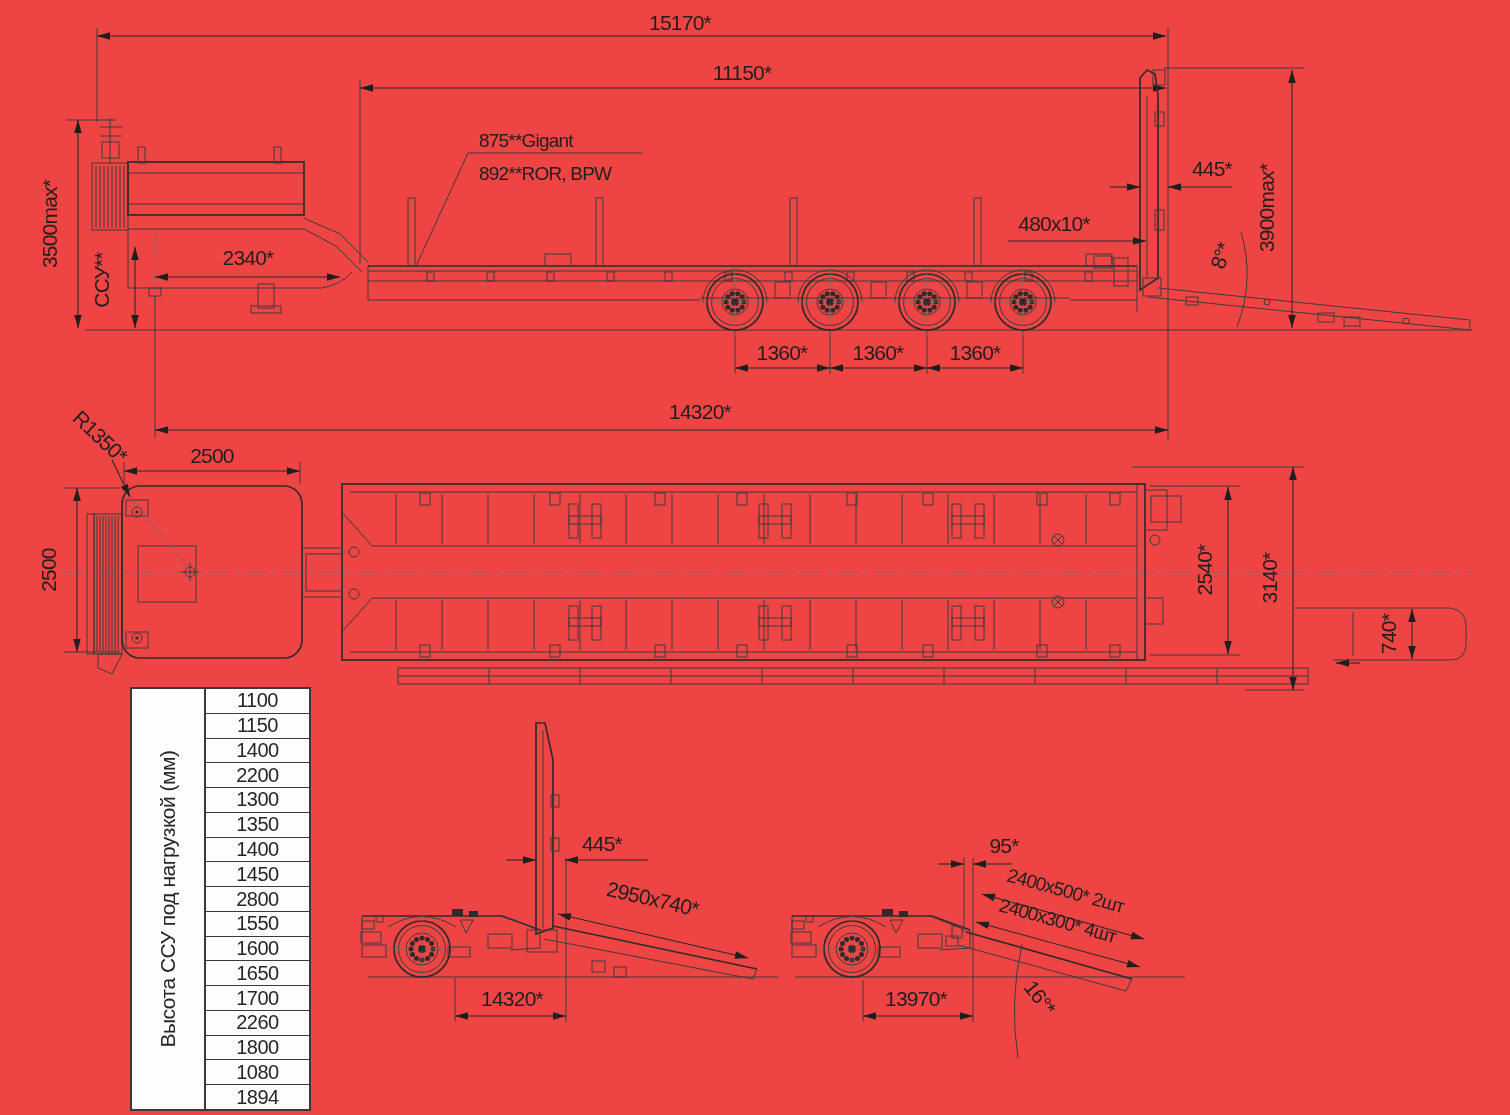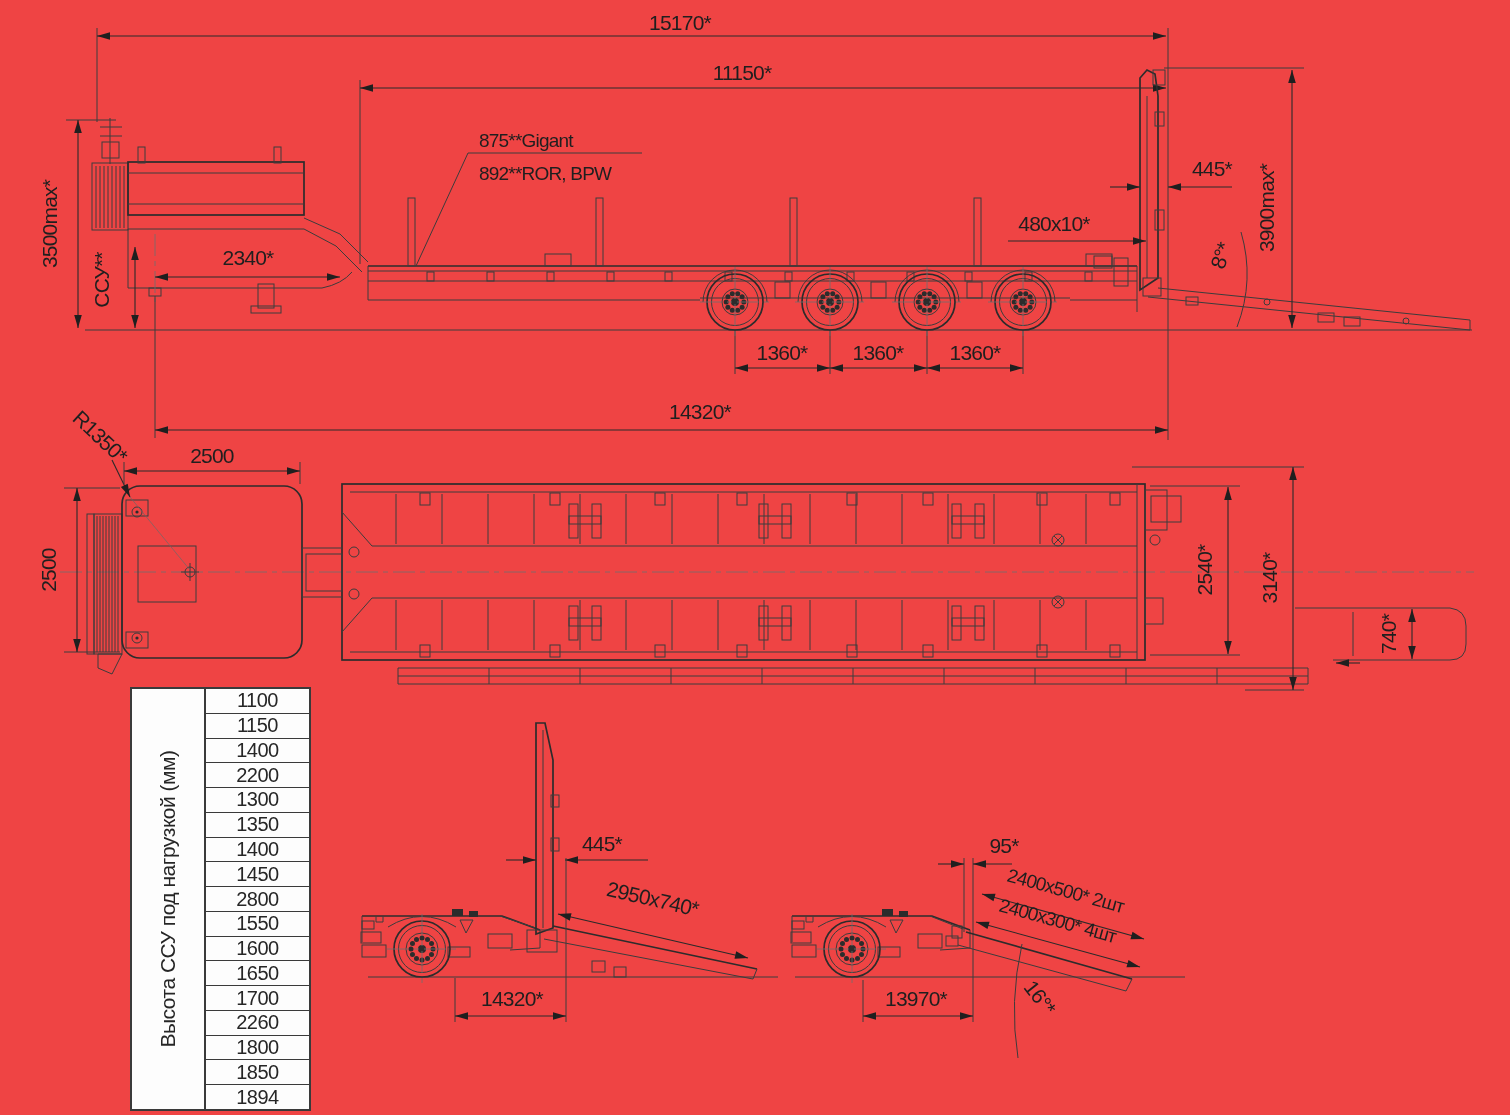--- a/index.html
+++ b/index.html
@@ -544,17 +544,17 @@
     <div class="hrow">1350</div>
     <div class="hrow">1400</div>
     <div class="hrow">1450</div>
     <div class="hrow">2800</div>
     <div class="hrow">1550</div>
     <div class="hrow">1600</div>
     <div class="hrow">1650</div>
     <div class="hrow">1700</div>
     <div class="hrow">2260</div>
     <div class="hrow">1800</div>
-    <div class="hrow">1850</div>
+    <div class="hrow">1080</div>
     <div class="hrow">1894</div>
   </div>
 </div>
 </div>
 
 </body></html>

